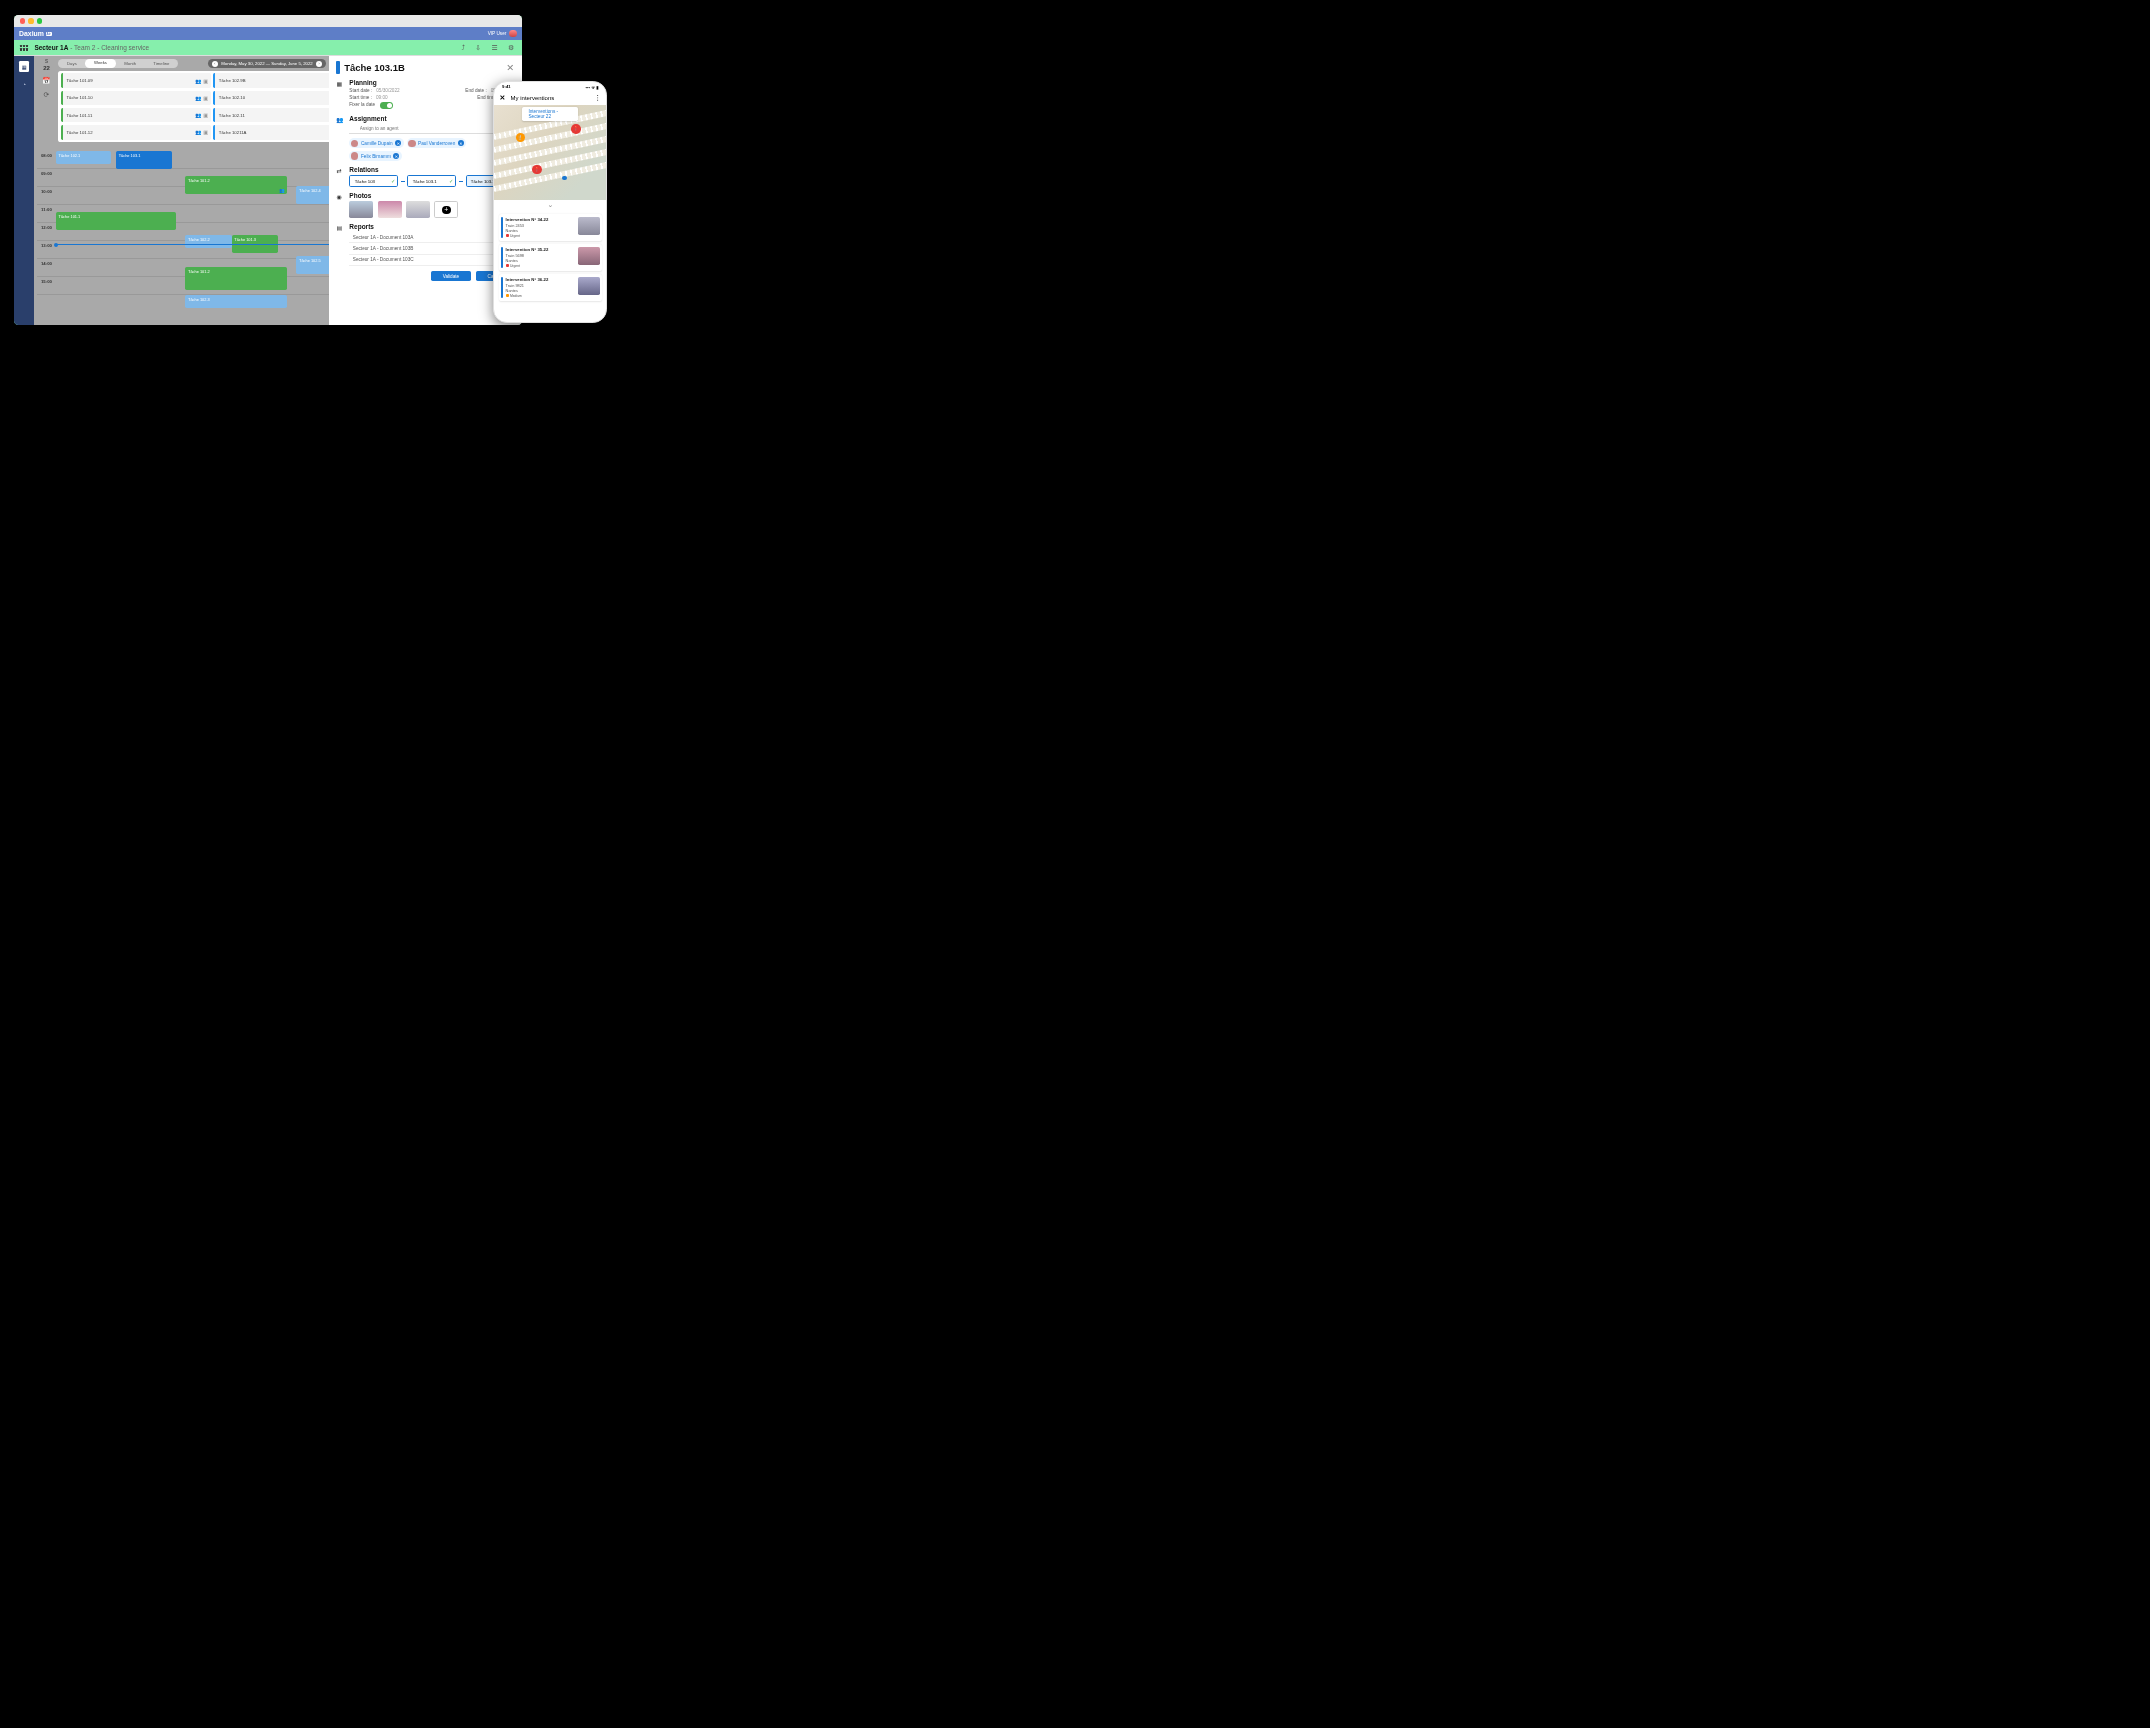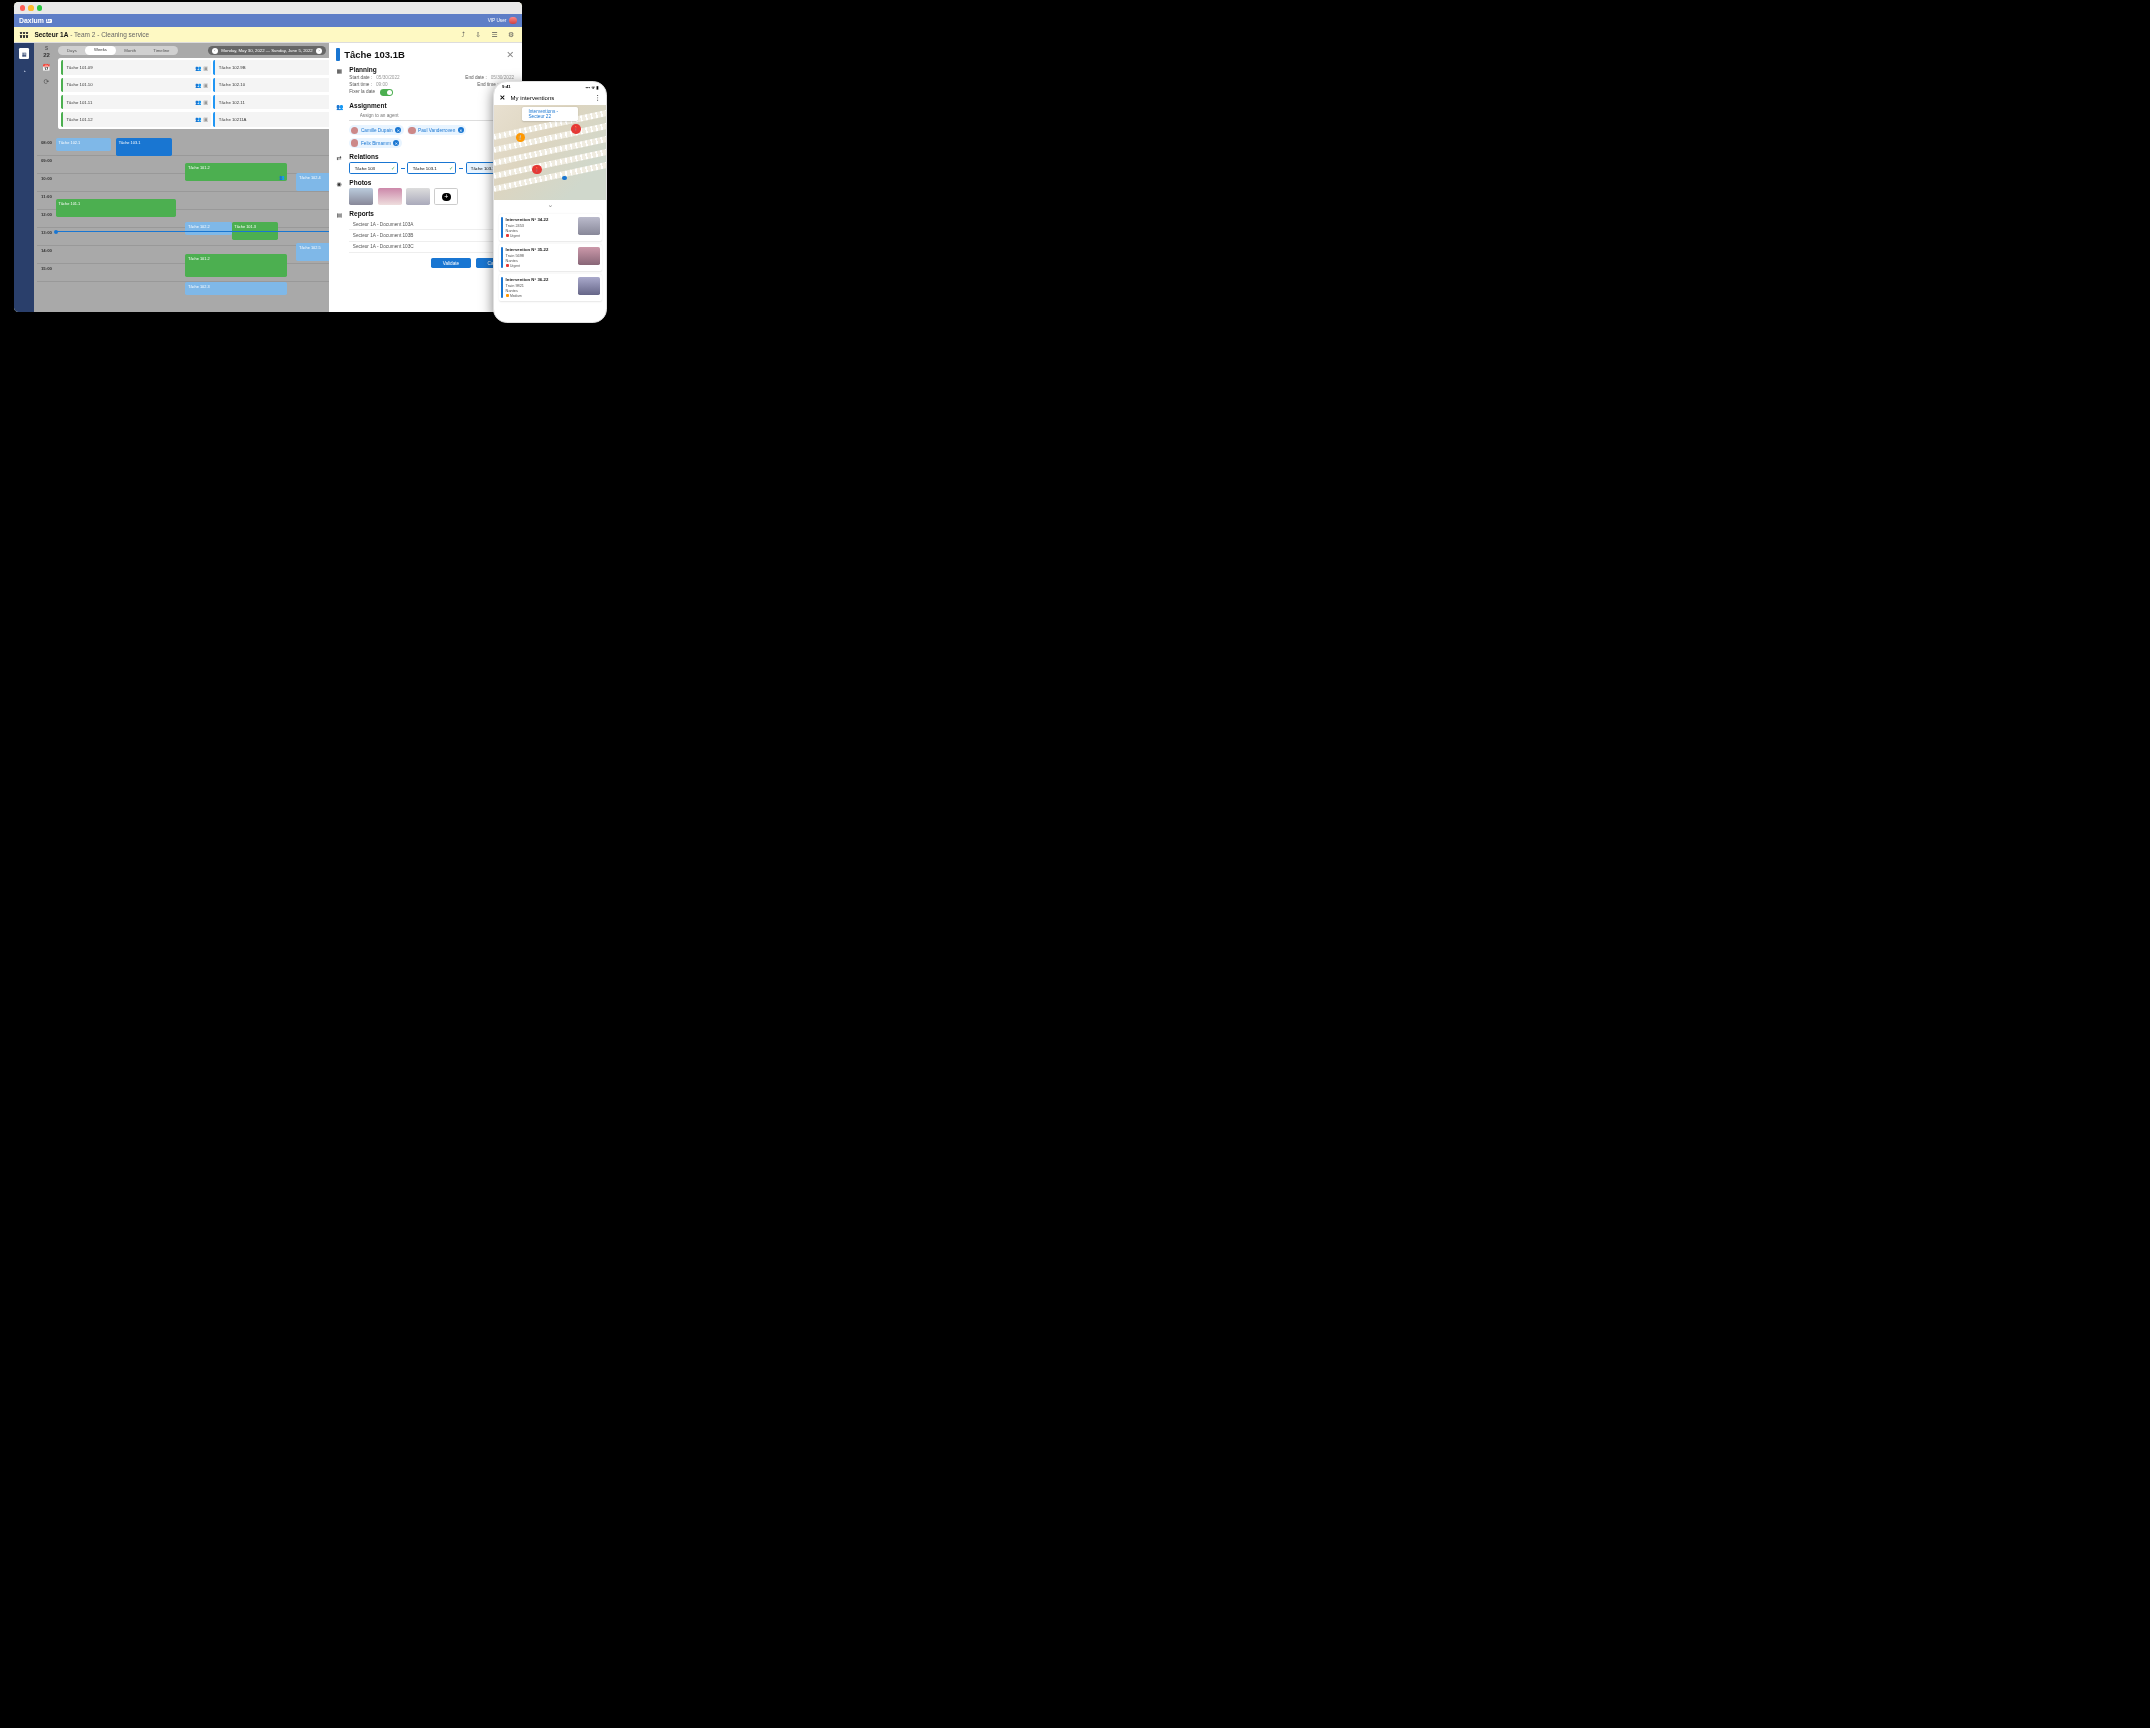--- a/index.html
+++ b/index.html
@@ -1,19 +1,19 @@
 <!DOCTYPE html>
 <html style="font-size:6.9px"><head>
 <meta charset="utf-8">
 <style>
 * { margin: 0; padding: 0; box-sizing: border-box; font-family: -apple-system, BlinkMacSystemFont, "Segoe UI", Arial, sans-serif; }
 body { background: #000; width: 628px; height: 354px; position: relative; overflow: hidden; }
 
 
-.window { position: absolute; left: 13.8px; top: 2px; width: 508px; height: 310px; background: #fef9c3; border-radius: 4.3px; overflow: hidden; box-shadow: 0 4.3px 17px rgba(0,0,0,.4); }
+.window { position: absolute; left: 13.8px; top: 15px; width: 508px; height: 310px; background: #86efac; border-radius: 4.3px; overflow: hidden; box-shadow: 0 4.3px 17px rgba(0,0,0,.4); }
 .titlebar { height: 12px; background: #e8e8e8; display: flex; align-items: center; padding-left: 6px; gap: 3.4px; }
 .tb-dot { width: 5.2px; height: 5.2px; border-radius: 50%; }
 .tb-red { background: #ff5f57; } .tb-yellow { background: #febc2e; } .tb-green { background: #28c840; }
 
 .header { height: 13px; background: #5e7ec7; color: #fff; display: flex; align-items: center; justify-content: space-between; padding: 0 5.2px; }
 .logo { font-weight: bold; font-size: 6.9px; display: flex; align-items: center; gap: 1.7px; }
 .logo sup { font-size: 3px; background: #fff; color: #5e7ec7; padding: 0 0.9px; border-radius: 0.9px; }
 .vip { font-size: 4.7px; display: flex; align-items: center; gap: 2.6px; }
 .avatar { width: 7.7px; height: 7.7px; border-radius: 50%; background: linear-gradient(#f88,#c44); }
 

